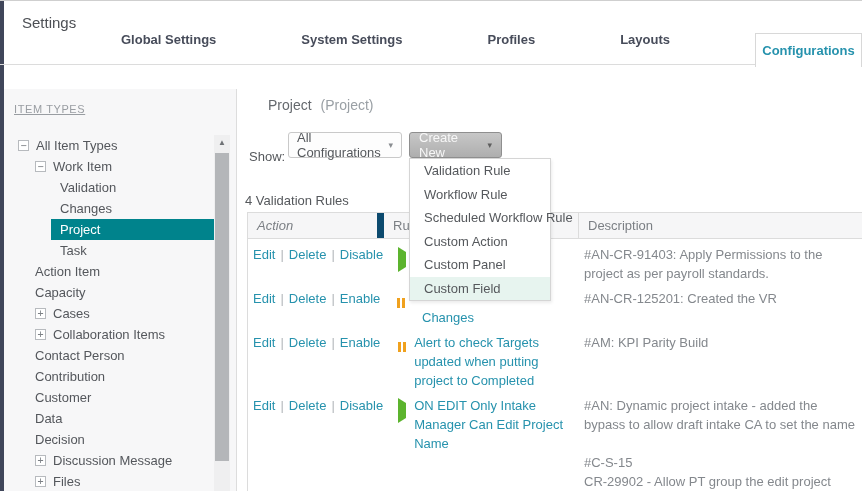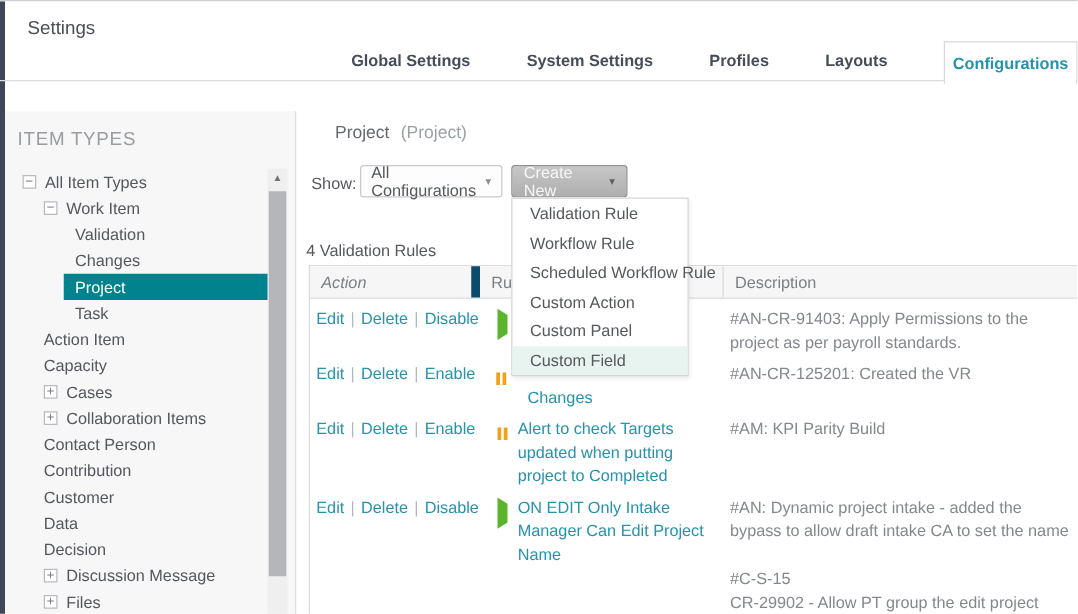--- a/index.html
+++ b/index.html
@@ -8,31 +8,31 @@
     font-family:"Liberation Sans","DejaVu Sans",sans-serif;
     font-size:13px; color:#54575c; background:#fff;
     position:relative; overflow:hidden; border-top:1px solid #cfcfcf;
   }
   
   .left-strip { position:absolute; left:0; top:0; width:4px; height:491px; background:#40465a; }
 
   
   .app-title { position:absolute; left:22px; top:13px; font-size:15px; color:#4c4f54; }
   .tabbar-line { position:absolute; left:0; top:63px; width:862px; height:0; border-top:1px solid #dcdcdc; }
-  .tabs { position:absolute; right:0; top:31px; height:33px; display:flex; align-items:center; }
+  .tabs { position:absolute; right:0; top:31px; height:33px; display:flex; align-items:flex-start;gap:40px; }
   .tab { font-weight:bold; font-size:13px; color:#474c5a; margin-right:45px; white-space:nowrap; cursor:pointer; }
   .tab-active-box {
     width:107px; height:34px; margin-right:0; display:flex; align-items:center; justify-content:center;
     background:#fff; border:1px solid #d8d8d8; border-bottom:none; position:relative; top:1px; z-index:3;
   }
   .tab-active-box .tab { margin:0; color:#2692ad; }
 
   
   .sidebar { position:absolute; left:4px; top:88px; width:233px; height:403px; background:#f7f7f8; border-right:1px solid #ddd; overflow:hidden; }
-  .sidebar-title { position:absolute; left:10px; top:14px; font-size:15px; letter-spacing:.6px; color:#999da2; }
+  .sidebar-title { position:absolute; left:10px; top:14px; font-size:11px; letter-spacing:.6px; color:#999da2;text-decoration:underline; }
   .tree { position:absolute; left:0; top:46px; width:233px; }
   .tree-row { height:21px; line-height:21px; display:flex; align-items:center; white-space:nowrap; cursor:pointer; }
   .tree-row .exp {
     width:11px; height:11px; border:1px solid #b7babe; background:#fff; color:#7c8085;
     font-size:10px; line-height:9px; text-align:center; margin-right:7px; flex:0 0 11px;
     font-family:"DejaVu Sans Mono",monospace;
   }
   .lvl0 { padding-left:14px; }
   .lvl1 { padding-left:31px; }
   .lvl1.noexp { }
@@ -42,21 +42,21 @@
   
   .sb-track { position:absolute; left:210px; top:46px; width:16px; height:357px; background:#efeff0; }
   .sb-arrow { position:absolute; left:0; top:2px; width:16px; height:12px; color:#6f7276; font-size:8px; text-align:center; line-height:12px; }
   .sb-thumb { position:absolute; left:1px; top:18px; width:14px; height:308px; background:#b4b6b9; }
 
   
   .main-title { position:absolute; left:268px; top:96px; font-size:14px; }
   .main-title .t1 { color:#65696e; margin-right:9px; }
   .main-title .t2 { color:#9aa0a5; }
 
-  .show-label { position:absolute; left:249px; top:138px; color:#55585c;text-align:center; }
+  .show-label { position:absolute; left:249px; top:148px; color:#55585c;text-align:center; }
   .select-box {
     position:absolute; left:288px; top:131px; width:114px; height:26px;
     background:#fdfdfd; border:1px solid #c9c9c9; border-radius:3px;
     display:flex; align-items:center; padding:0 8px; color:#55585c; cursor:pointer;
   }
   .select-box .caret { margin-left:auto; color:#8a8d91; font-size:9px; }
   .btn-create {
     position:absolute; left:409px; top:131px; width:93px; height:26px;
     background:linear-gradient(#c7c7c7,#aeaeae); border:1px solid #8f8f8f; border-radius:3px;
     display:flex; align-items:center; padding:0 9px; color:#f7f7f7; cursor:pointer;

